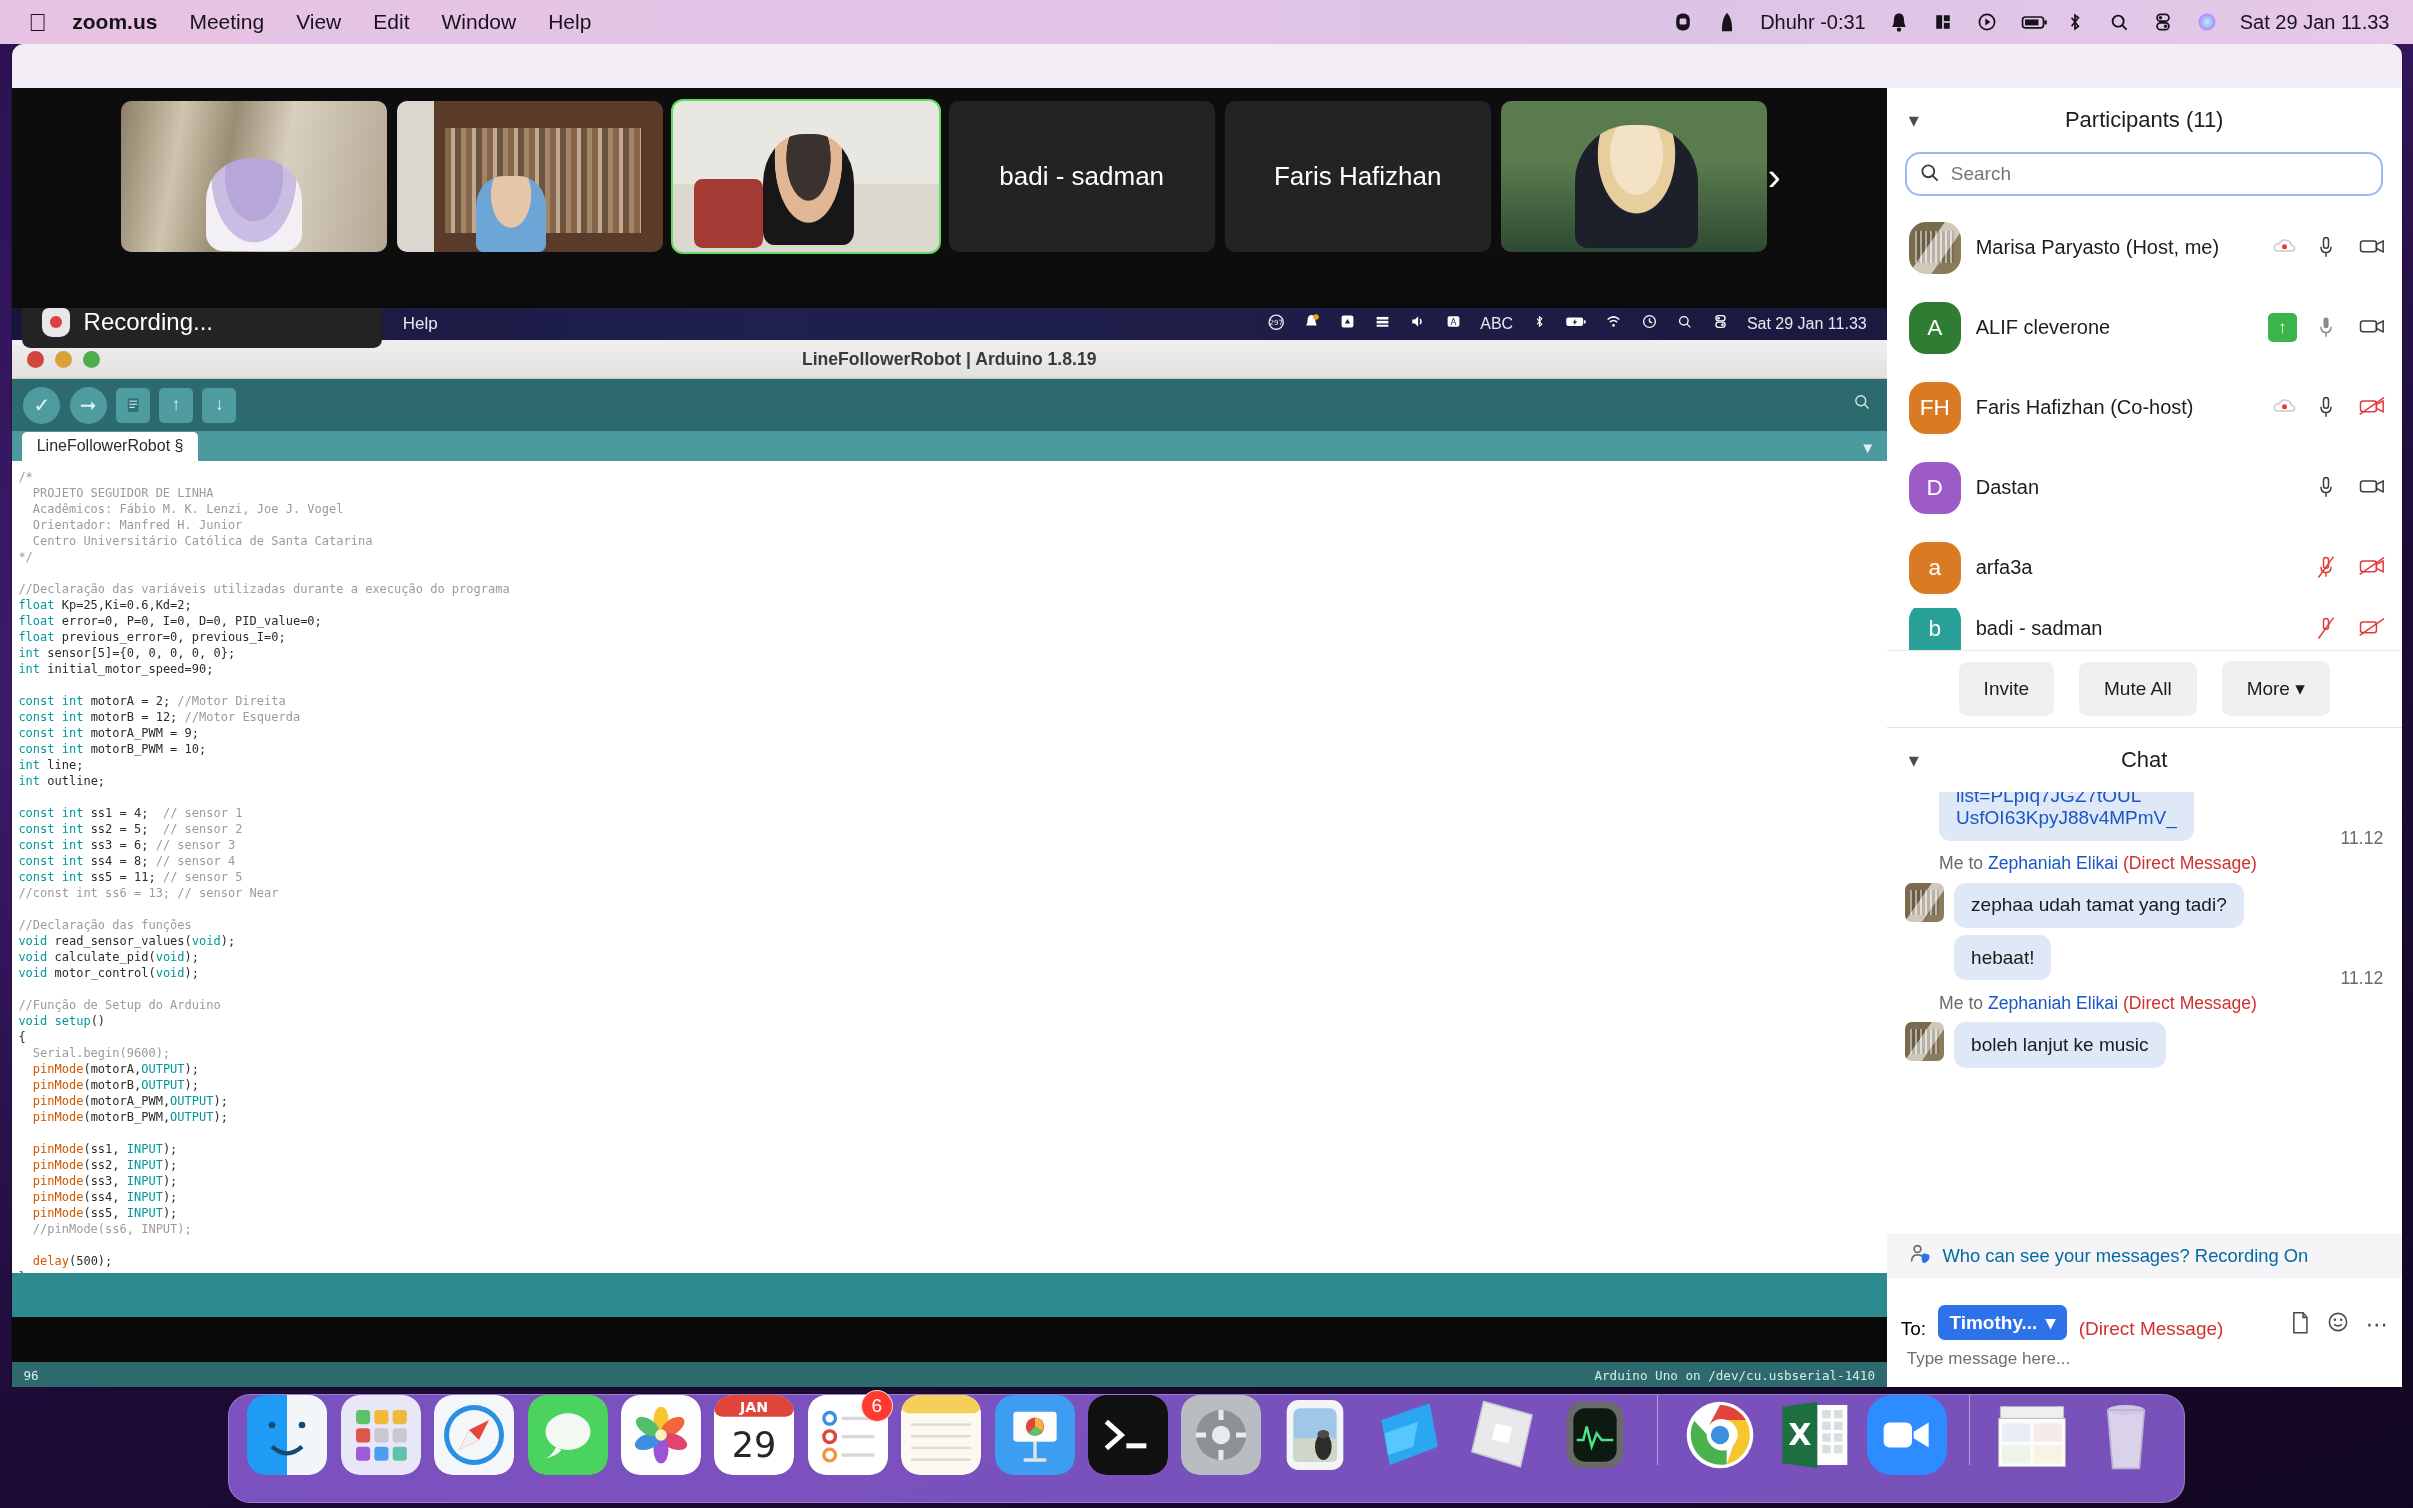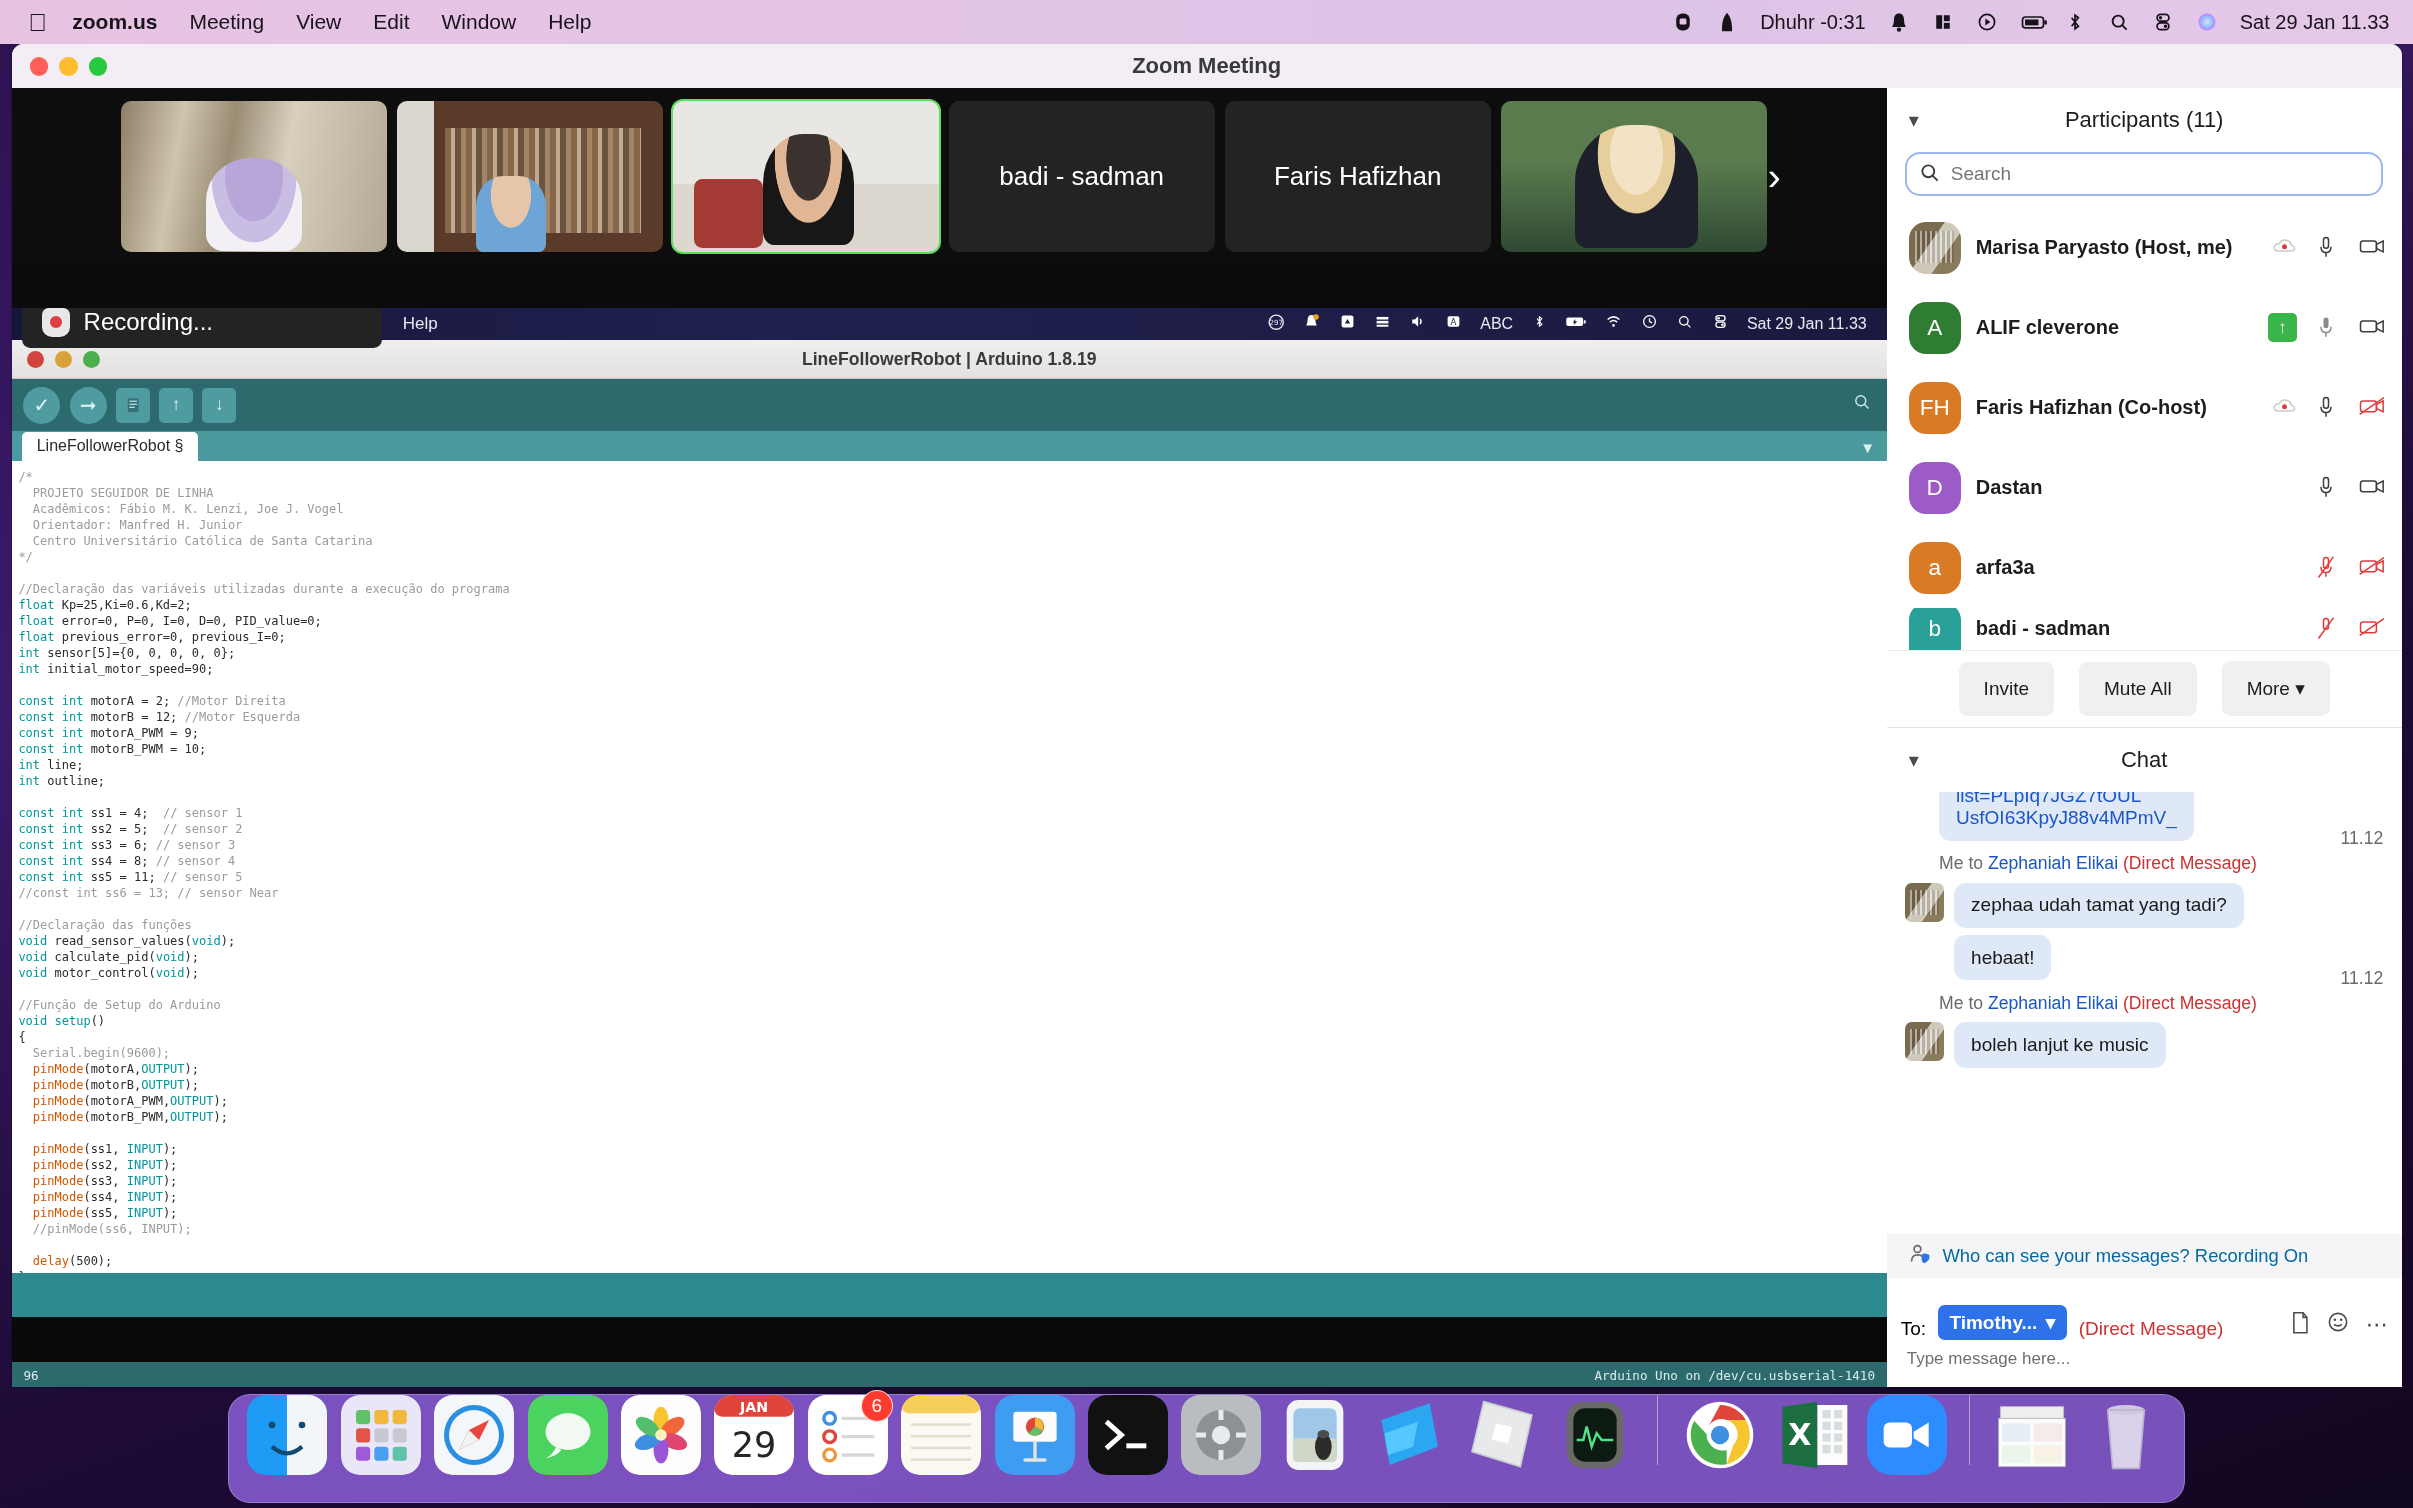--- a/index.html
+++ b/index.html
@@ -160,21 +160,21 @@
     color: #fff; font-size: 22.6px; overflow: hidden;
   }
   .avatar.photo {
     background: linear-gradient(125deg,#7a6a4e 0 40%, #cfc9bb 41% 66%, #8a7b5d 67% 100%);
     position: relative;
   }
   .avatar.photo:after {
     content:""; position:absolute; inset: 18% 12% 20% 12%;
     background: repeating-linear-gradient(90deg, rgba(255,255,255,.45) 0 2.5px, rgba(0,0,0,.12) 2.5px 5px);
   }
-  .pname { font-size: 20px; color: #1d1d1d; flex: 1; white-space: nowrap; overflow: hidden; font-weight: bold; }
+  .pname { font-size: 20px; color: #1d1d1d; flex: 1; white-space: nowrap; overflow: hidden; }
   .picons { display: flex; align-items: center; gap: 18.4px; }
   .ic { width: 25px; height: 25px; display: inline-block; position: relative; }
   .greenbtn { width: 28.5px; height: 28.5px; border-radius: 5px; background: #3ab54a; color: #fff;
               display: flex; align-items: center; justify-content: center; font-size: 17px; }
 
   .pbuttons {
     height: 77px; display: flex; align-items: center; justify-content: center; gap: 25px;
     border-top: 0.8px solid #eaeaea;
   }
   .pbtn { background: #f0f0f2; border-radius: 8.4px; padding: 16px 25px; font-size: 19px; color: #1d1d1d; }
@@ -303,28 +303,20 @@
               </radialGradient>
             </defs>
             <circle cx="13" cy="13" r="10" fill="url(#sg)"></circle>
           </svg>
       </span>
       <span class="txt">Sat 29 Jan  11.33</span>
     </span>
   </div>
 
   <div class="zoomwin">
-    <div class="zoomtitle">
-      <span class="traffic">
-        <span class="dotb r"></span>
-        <span class="dotb y"></span>
-        <span class="dotb g"></span>
-      </span>
-      <span class="ttl">Zoom Meeting</span>
-    </div>
 
     <div class="zoombody">
 
       <div class="stage">
         <div class="strip">
           <div class="tile">
               <div class="sc1"></div>
             </div>
           <div class="tile">
               <div class="sc2"></div>

